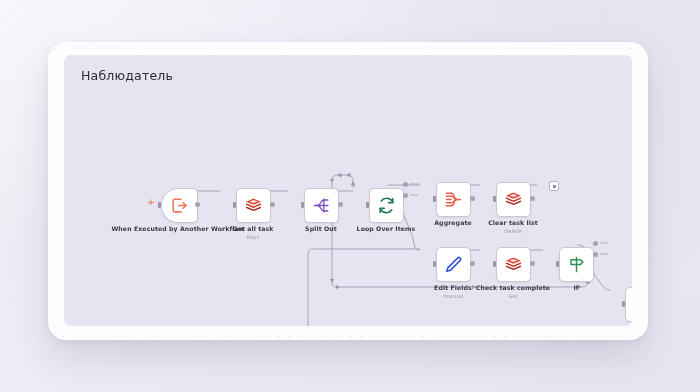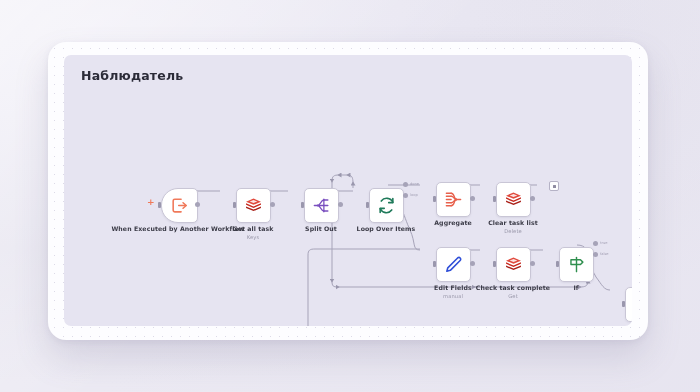--- a/index.html
+++ b/index.html
@@ -24,21 +24,21 @@
     background-image:radial-gradient(rgba(170,166,195,.40) .7px, transparent .8px);
     background-size:9px 9px;
     background-position:2px 2px;
   }
   .canvas{
     position:absolute;left:16px;top:13px;right:16px;bottom:14px;
     background:#e6e4f1;border-radius:7px;overflow:hidden;
   }
   .canvas-title{
     position:absolute;left:17px;top:13px;
-    font-size:12.5px;font-weight:700;color:#2b2b38;letter-spacing:.2px;
+    font-size:12.5px;font-weight:400;color:#2b2b38;letter-spacing:.2px;
   }
   .flow{position:absolute;inset:0;}
   svg.wires{position:absolute;left:0;top:0;width:100%;height:100%;}
   
   .node{position:absolute;}
   .nbox{
     position:absolute;left:0;top:0;width:33px;height:33px;
     background:#fff;border:1px solid #c9c6d6;border-radius:5px;
     box-shadow:0 1px 2px rgba(90,85,120,.10);
     display:flex;align-items:center;justify-content:center;

